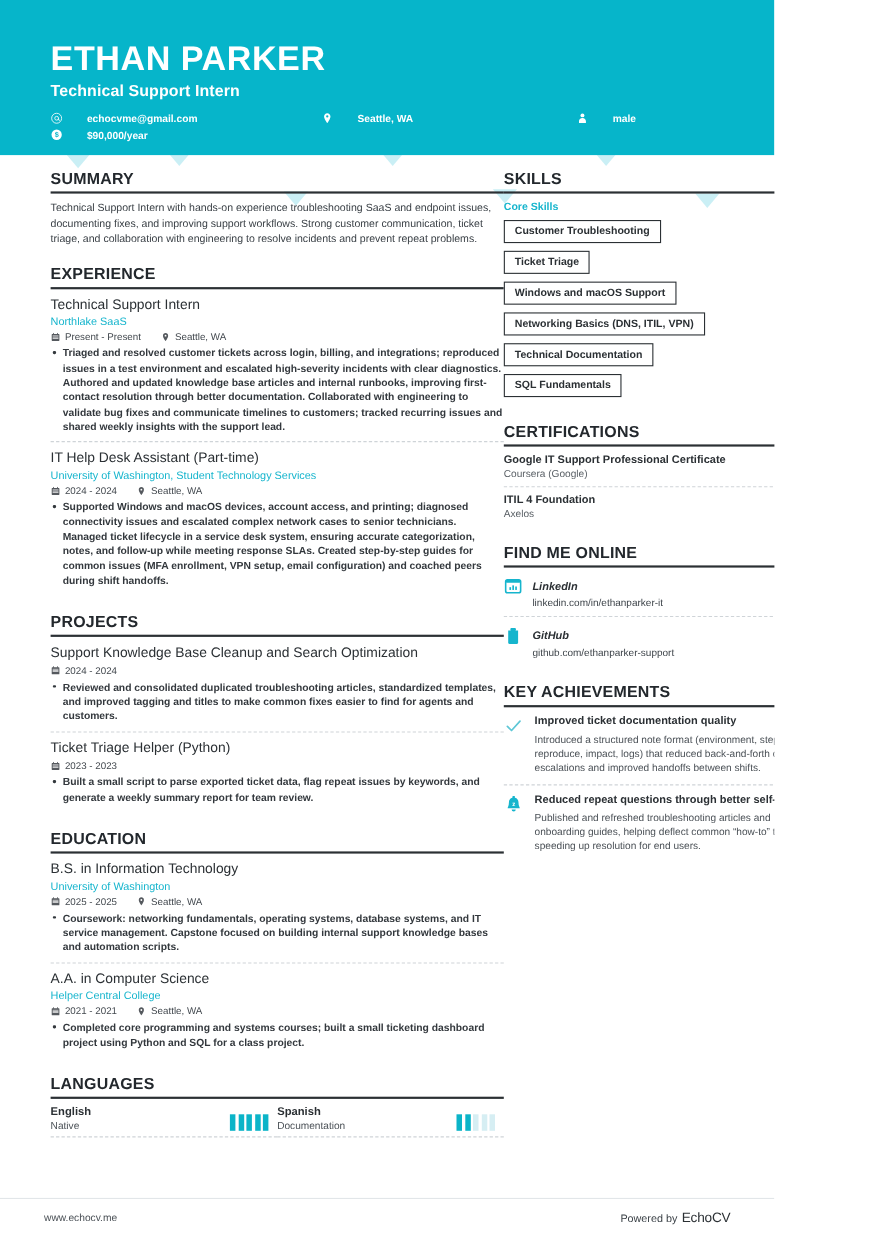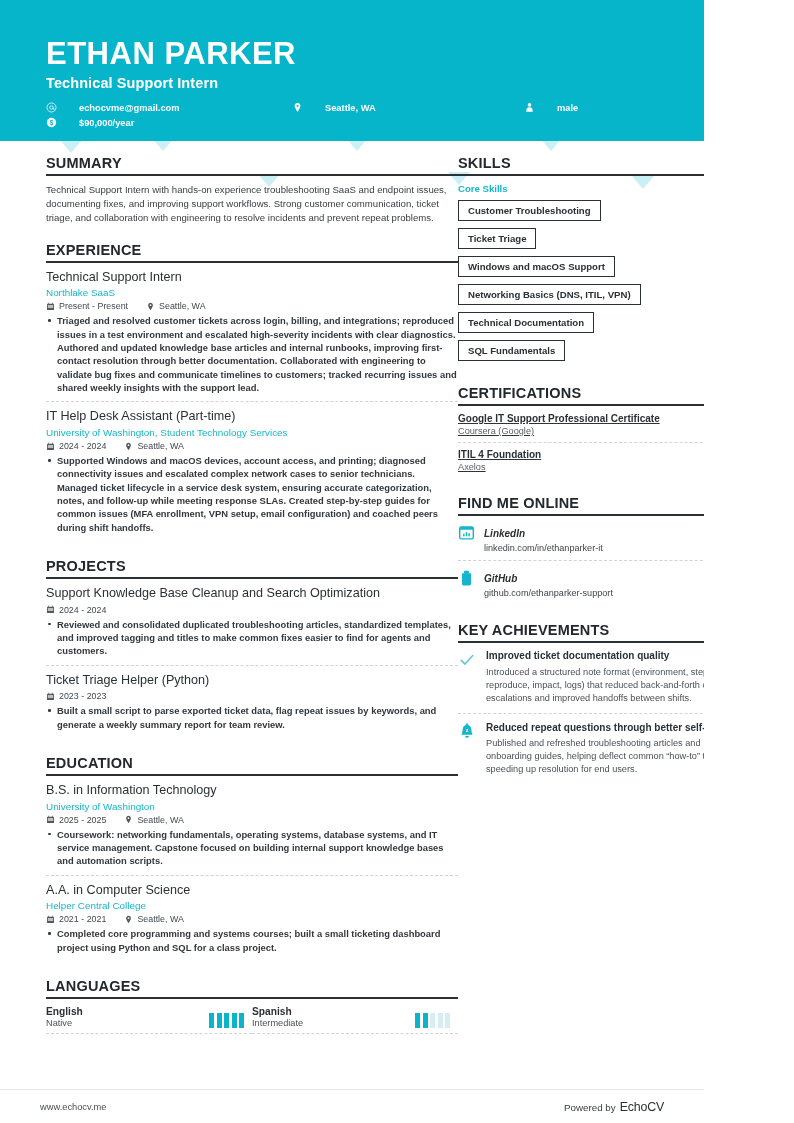--- a/index.html
+++ b/index.html
@@ -148,21 +148,21 @@
     padding: 4px 9px 4px 9px;
     font-size: 9.6px;
     font-weight: 700;
     color: #2b3034;
     margin-bottom: 7px;
     background: #fff;
   }
   .skill-row { display: block; }
 
   
-  .cert { padding-bottom: 6px; text-decoration: underline; }
+  .cert { padding-bottom: 6px; }
   .cert + .cert { border-top: 1px dashed #cfd4d8; padding-top: 6px; }
   .cert-name { font-size: 10px; font-weight: 700; color: #2b3034; }
   .cert-issuer { font-size: 9.2px; color: #5a6066; margin-top: 2px; }
 
   
   .link-item { display: flex; gap: 9px; align-items: flex-start; padding-bottom: 7px; }
   .link-item + .link-item { border-top: 1px dashed #cfd4d8; padding-top: 7px; }
   .link-ico { flex: 0 0 17px; width: 17px; height: 19px; display: flex; align-items: center; justify-content: center; }
   .link-name { font-size: 10px; font-weight: 700; color: #2b3034; font-style: italic; }
   .link-url { font-size: 9.1px; color: #3e444a; margin-top: 2px; }
@@ -483,21 +483,21 @@
                 <span class="bar on"></span>
                 <span class="bar on"></span>
                 <span class="bar on"></span>
                 <span class="bar on"></span>
                 <span class="bar on"></span>
               </span>
             </div>
             <div class="lang-item">
               <span>
                 <span class="lang-name" style="display:block">Spanish</span>
-                <span class="lang-level" style="display:block">Intermediate</span>
+                <span class="lang-level" style="display:block">Documentation</span>
               </span>
               <span class="bars">
                 <span class="bar on"></span>
                 <span class="bar on"></span>
                 <span class="bar"></span>
                 <span class="bar"></span>
                 <span class="bar"></span>
               </span>
             </div>
           </div>

